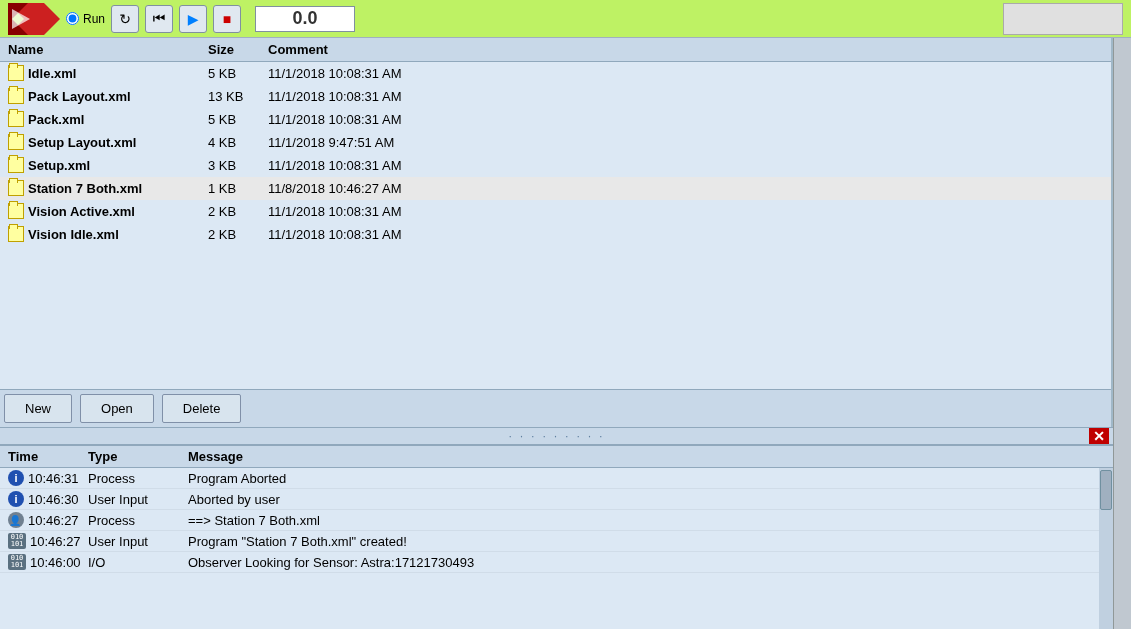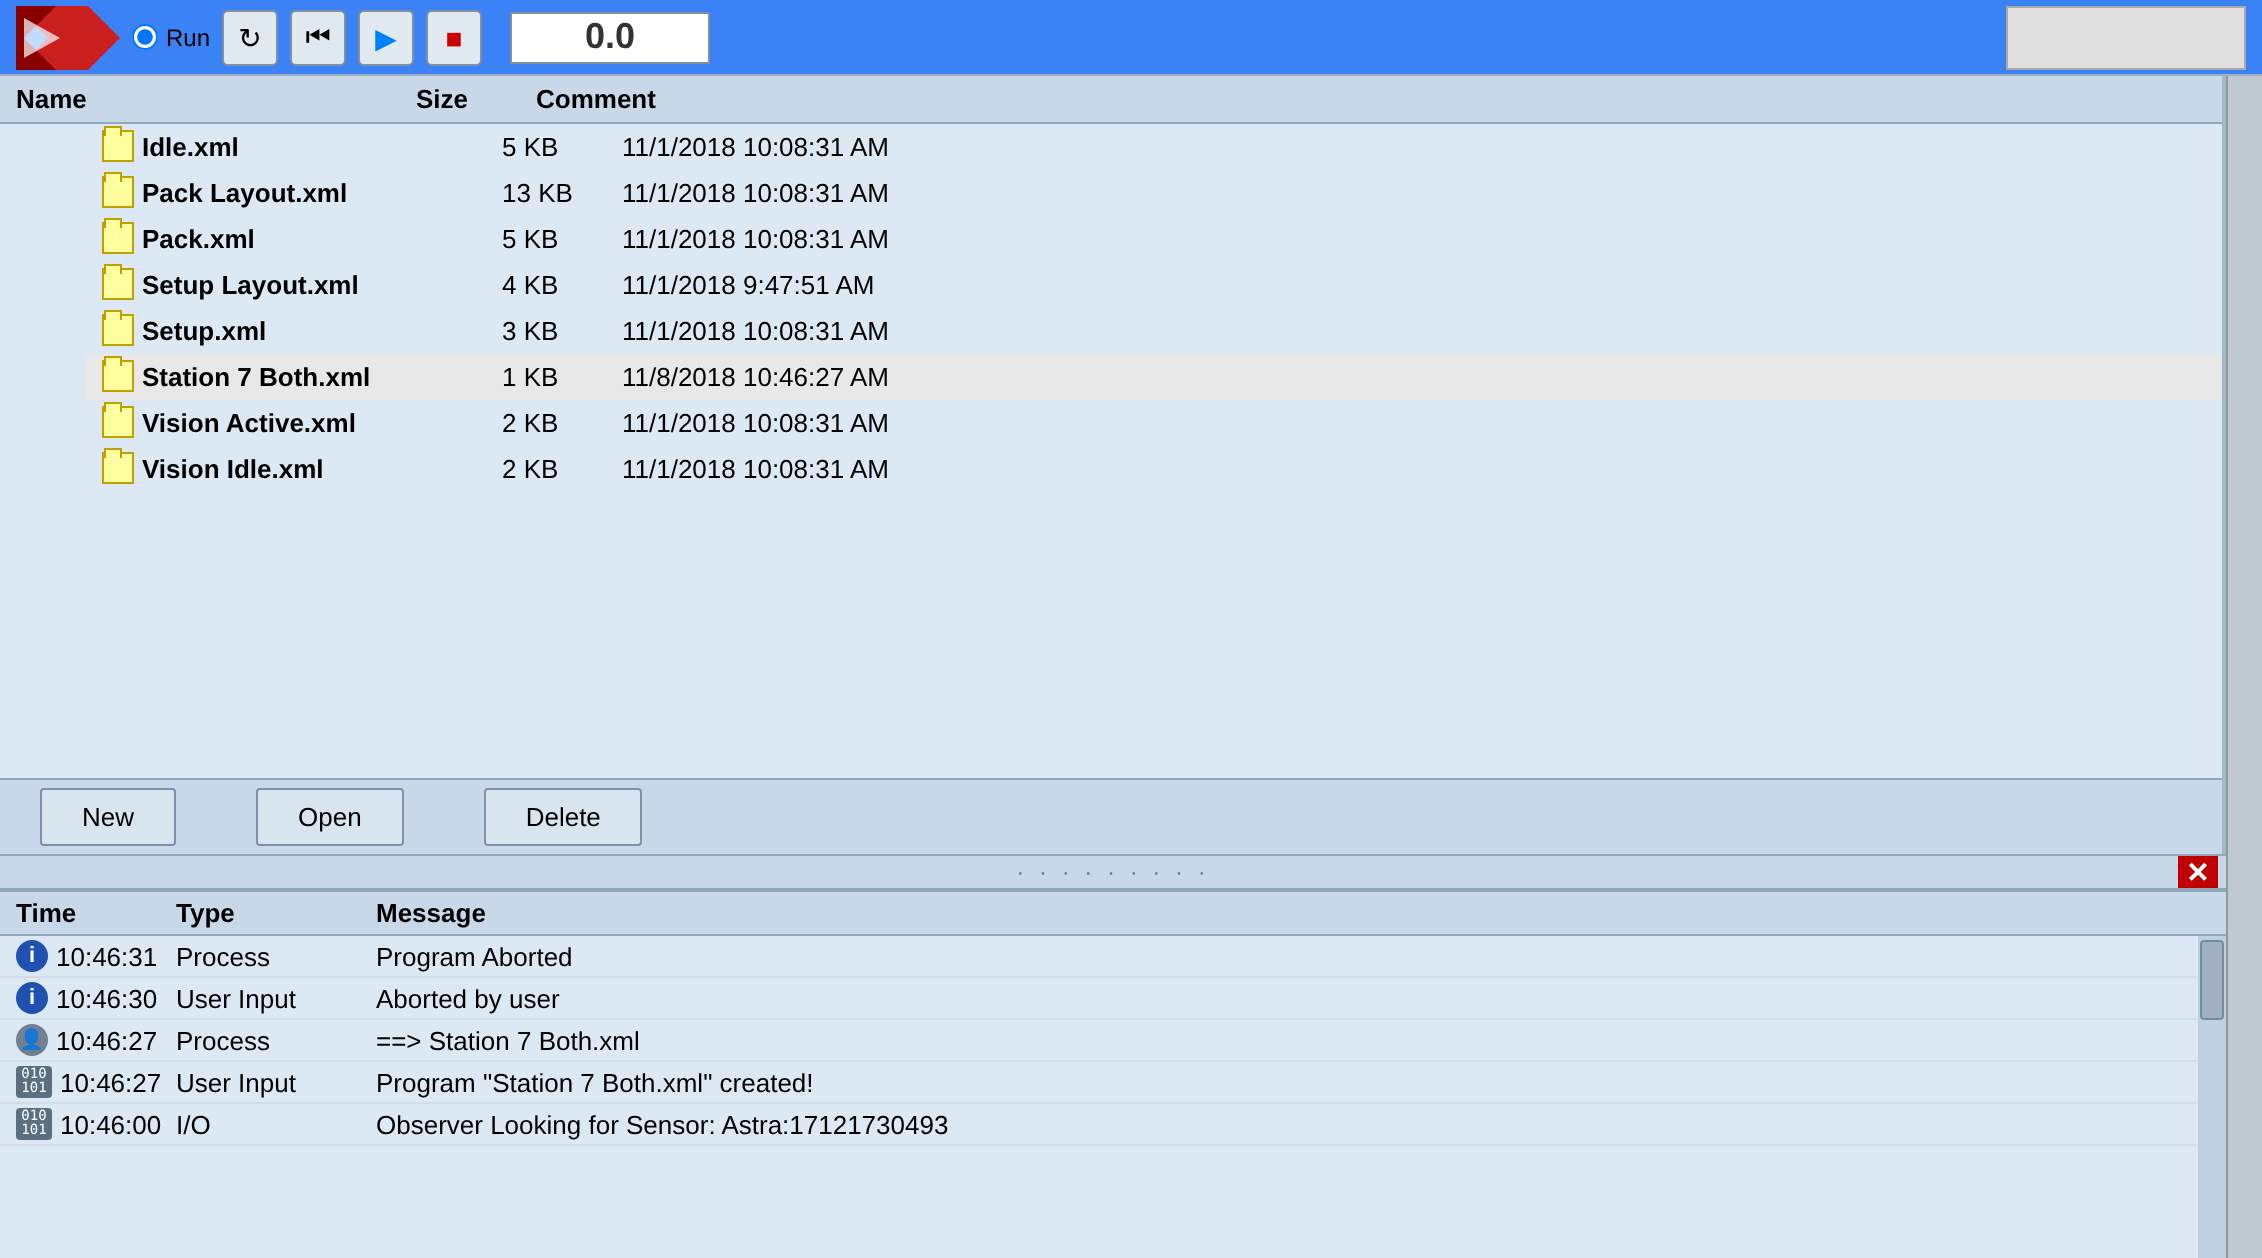--- a/index.html
+++ b/index.html
@@ -8,21 +8,21 @@
       font-size: 13px;
       background: #c0d0e0;
       width: 1131px;
       height: 629px;
       overflow: hidden;
     }
 
     
     .toolbar {
       height: 38px;
-      background: #3b82f6;
+      background: #bef264;
       border-bottom: 1px solid #a0b0c0;
       display: flex;
       align-items: center;
       padding: 0 8px;
       gap: 6px;
     }
     .radio-group {
       display: flex;
       align-items: center;
       gap: 4px;
@@ -94,21 +94,20 @@
       overflow-y: auto;
       background: #dce8f4;
     }
     .file-row {
       display: grid;
       grid-template-columns: 200px 60px 1fr 1fr;
       padding: 3px 8px;
       align-items: center;
       border-bottom: 1px solid transparent;
       cursor: pointer;
-      margin-left: 43px;
     }
     .file-row.selected { background: #e8e8e8; }
     .file-name {
       display: flex;
       align-items: center;
       gap: 4px;
       font-weight: bold;
       font-size: 13px;
     }
     .file-icon {
@@ -142,21 +141,21 @@
       background: #c8d8e8;
       padding: 4px 0;
     }
     .file-btn {
       padding: 6px 20px;
       background: #d8e4ee;
       border: 1px solid #8090a8;
       border-radius: 2px;
       cursor: pointer;
       font-size: 13px;
-      margin: 0 20px;
+      margin: 0 4px;
       color: #000;
     }
 
     
     .splitter {
       height: 18px;
       background: #c8d8e8;
       border-top: 1px solid #90a8bc;
       border-bottom: 1px solid #90a8bc;
       display: flex;

